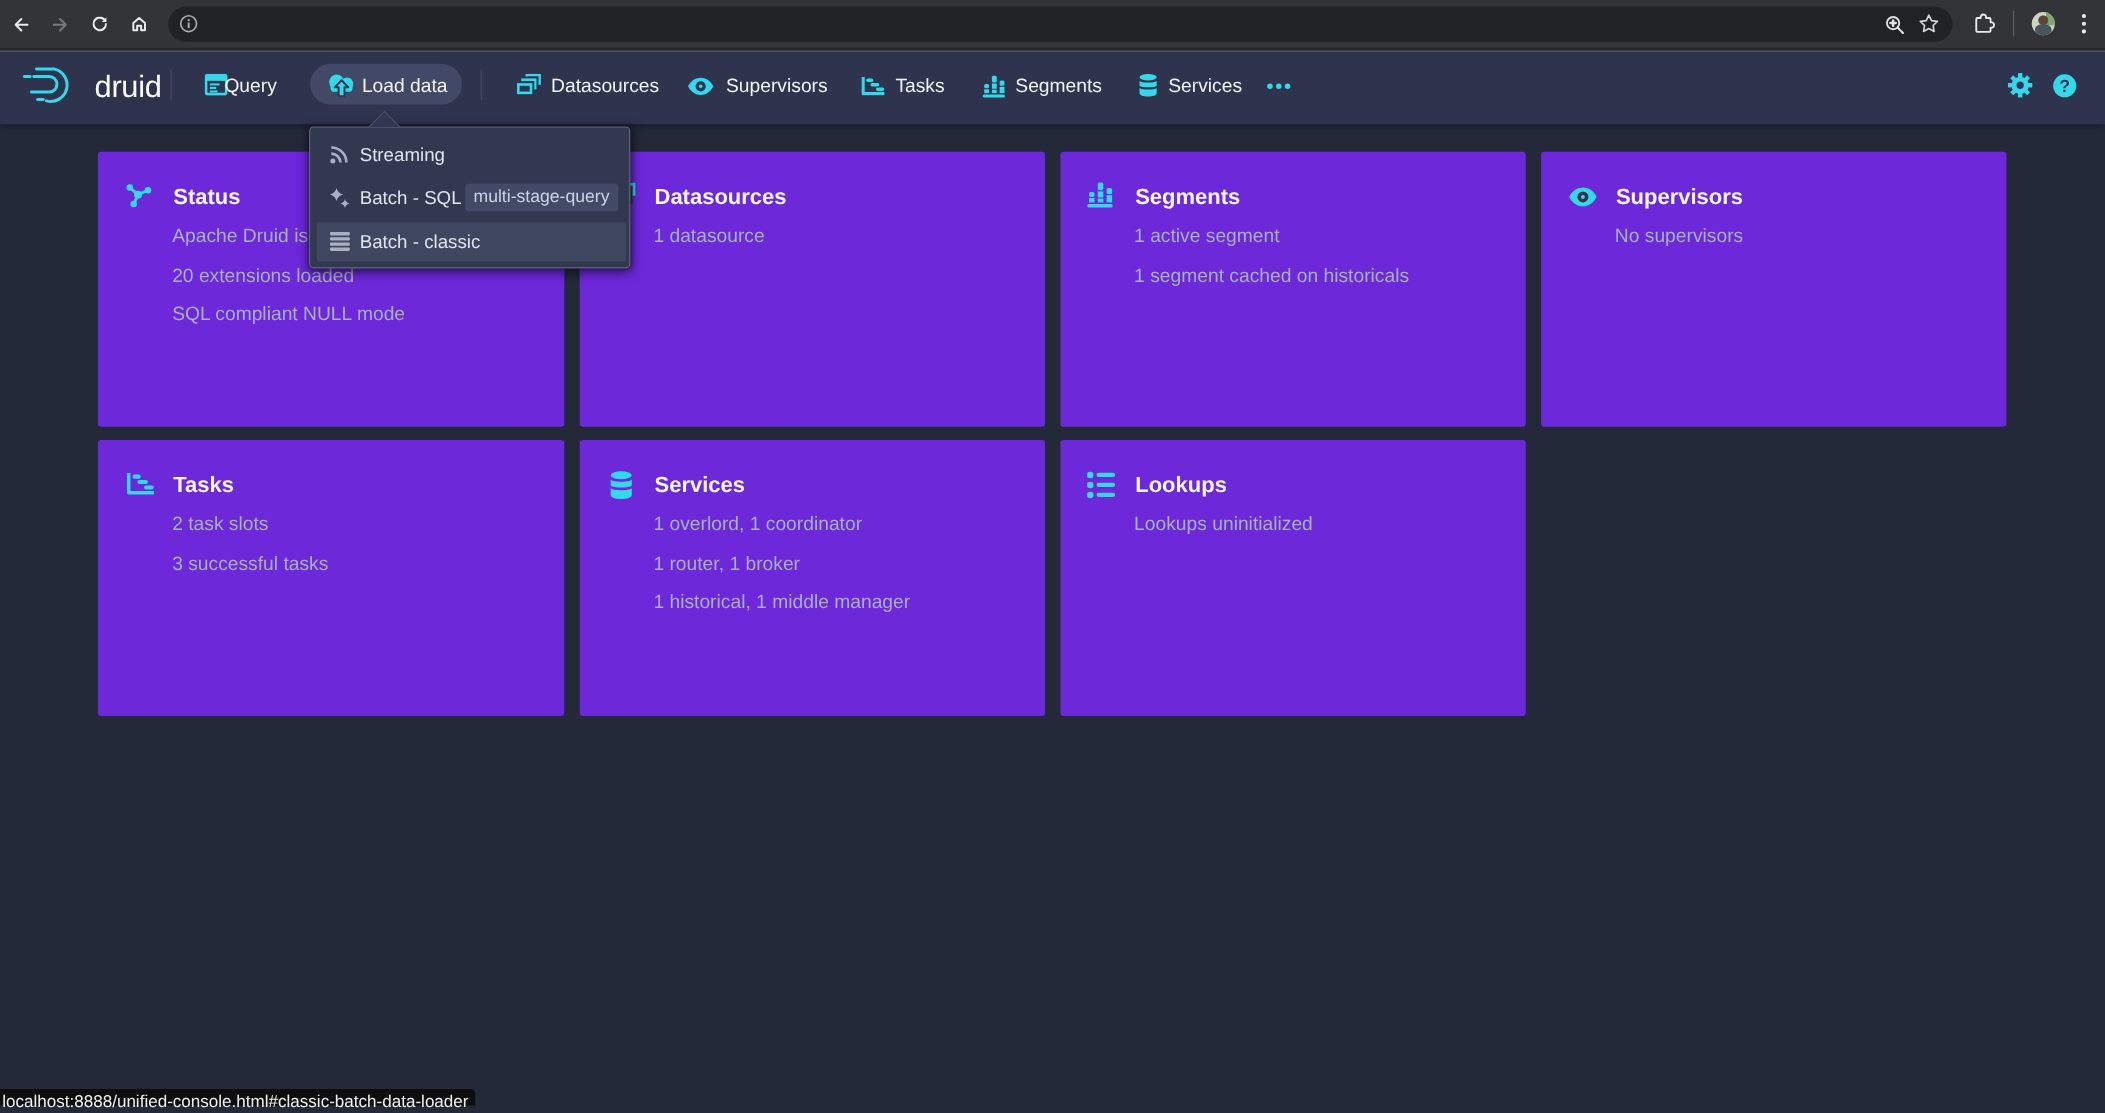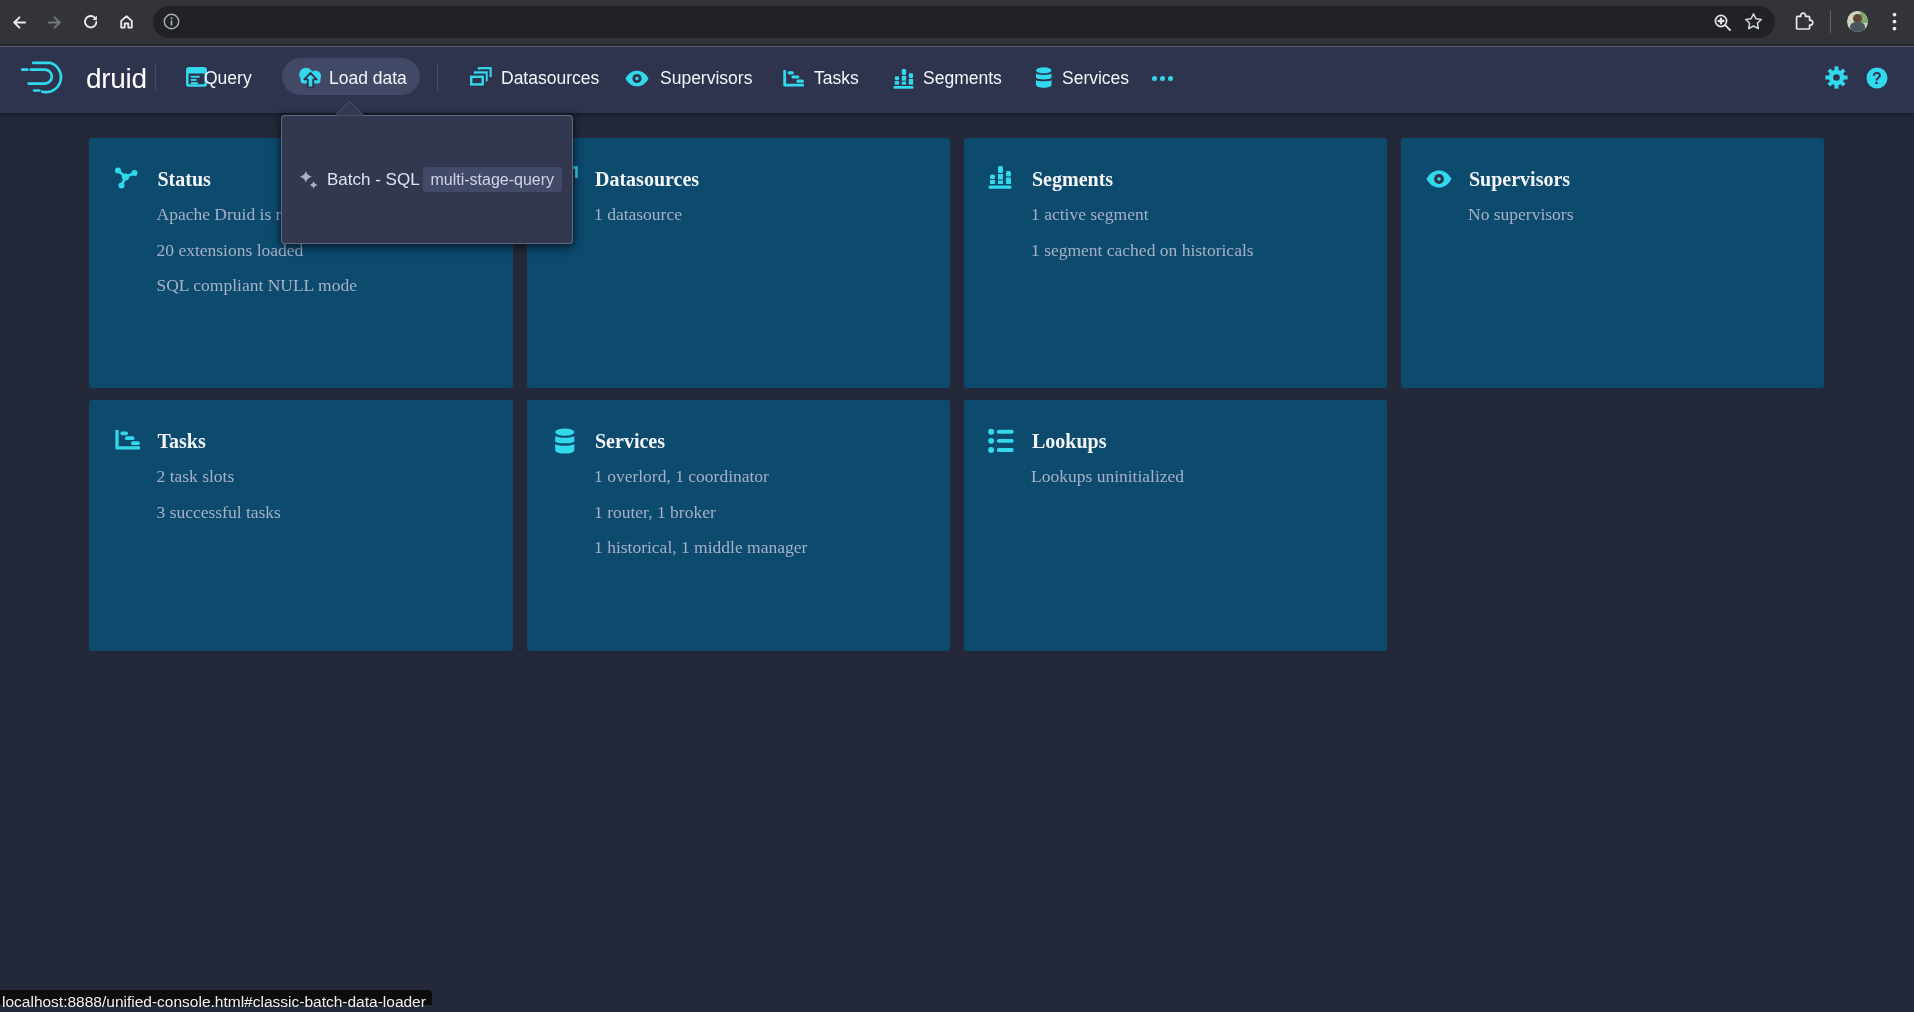--- a/index.html
+++ b/index.html
@@ -11,21 +11,21 @@
 #pill { position:absolute; left:153px; top:5.5px; width:1622px; height:32px; border-radius:16px; background:#212226; }
 #urltext { position:absolute; left:190px; top:0; height:44px; line-height:44px; font-size:14.8px; color:#9aa0a6; white-space:pre; }
 #urltext b { color:#e9eaee; font-weight:normal; }
 
 #navbar { position:absolute; left:0; top:44.5px; width:1914px; height:68px; background:#2e344e; box-shadow:0 2px 5px rgba(0,0,0,0.35); }
 .navsep { position:absolute; top:18.5px; width:1px; height:28px; background:#454b61; }
 .navtext { position:absolute; font-size:17.5px; color:#f3f5f9; line-height:21px; top:23.5px; white-space:pre; }
 #loadpill { position:absolute; left:282px; top:13px; width:138px; height:37.5px; border-radius:19px; background:#424966; }
 #druidword { position:absolute; left:70px; top:20px; font-size:28px; line-height:28px; color:#ffffff; letter-spacing:-0.3px;margin-left:16px; }
 
-.card { position:absolute; width:423.5px; background:#0c4a6e; border-radius:3px;font-family:Liberation Serif, serif; }
+.card { position:absolute; width:423.5px; background:#6d28d9; border-radius:3px; }
 .r1 { top:137.5px; height:250px; }
 .r2 { top:399.5px; height:251px; }
 .c1 { left:89px; } .c2 { left:526.5px; } .c3 { left:963.5px; } .c4 { left:1400.5px; }
 .ctitle { position:absolute; left:68.5px; top:29px; font-size:20px; font-weight:bold; color:#f4f6fa; line-height:25px; white-space:pre; }
 .cicon { position:absolute; left:25.5px; top:29px; }
 .cline { position:absolute; left:67.5px; font-size:17.5px; color:#a7b0c6; line-height:22px; white-space:pre; }
 .l0 { top:65.8px; } .l1 { top:101px; } .l2 { top:136.3px;text-align:center; }
 
 #popover { position:absolute; z-index:6; left:281px; top:114.5px; width:292px; height:129.5px; background:#323850;
   border:1px solid rgba(140,148,166,0.55); border-radius:4px; box-shadow:0 3px 10px 1px rgba(6,8,15,0.55), 0 0 5px rgba(6,8,15,0.4); }
@@ -300,23 +300,40 @@
     <rect x="6.8" y="8.4" width="13" height="3" rx="1.5" fill="#32d9ec"></rect>
     <circle cx="2.4" cy="16.9" r="2.3" fill="#32d9ec"></circle>
     <rect x="6.8" y="15.4" width="13" height="3" rx="1.5" fill="#32d9ec"></rect>
   </svg>
   <div class="ctitle">Lookups</div>
   <div class="cline l0">Lookups uninitialized</div>
 </div>
 
 <div id="poparrow"></div>
 <div id="popover">
+  <div class="mrow" style="top:7px">
+    <svg class="micon" style="top:8.5px;position:absolute" width="19" height="19" viewBox="0 0 19 19">
+      <circle cx="3.6" cy="15.4" r="2.3" fill="#a9b0c3"></circle>
+      <path d="M2.2 8.6 A8.2 8.2 0 0 1 10.4 16.8" stroke="#a9b0c3" stroke-width="2.4" fill="none"></path>
+      <path d="M2.2 3.1 A13.7 13.7 0 0 1 15.9 16.8" stroke="#a9b0c3" stroke-width="2.4" fill="none"></path>
+    </svg>
+    <div class="mtext">Streaming</div>
+  </div>
   <div class="mrow" style="top:46.7px">
     <svg class="micon" style="top:8px;position:absolute" width="20" height="20" viewBox="0 0 20 20">
       <path d="M6.9 0.8 Q7.7 5.1 12.9 6.8 Q7.7 8.5 6.9 12.8 Q6.1 8.5 0.9 6.8 Q6.1 5.1 6.9 0.8 Z" fill="#a9b0c3"></path>
       <path d="M14.6 11 Q15.1 13.8 18.6 15 Q15.1 16.2 14.6 19 Q14.1 16.2 10.6 15 Q14.1 13.8 14.6 11 Z" fill="#a9b0c3"></path>
     </svg>
     <div class="mtext">Batch - SQL</div>
   </div>
+  <div class="mrow" style="top:86.5px;background:#3f4660">
+    <svg class="micon" style="top:8px;position:absolute" width="20" height="20" viewBox="0 0 20 20">
+      <rect x="1" y="1" width="18" height="3" rx="1" fill="#a9b0c3"></rect>
+      <rect x="1" y="5.7" width="18" height="3" rx="1" fill="#a9b0c3"></rect>
+      <rect x="1" y="10.4" width="18" height="3" rx="1" fill="#a9b0c3"></rect>
+      <rect x="1" y="15.1" width="18" height="3" rx="1" fill="#a9b0c3"></rect>
+    </svg>
+    <div class="mtext">Batch - classic</div>
+  </div>
   <div id="tag">multi-stage-query</div>
 </div>
 
 <div id="statusbar">localhost:8888/unified-console.html#classic-batch-data-loader</div>
 
 </body></html>

